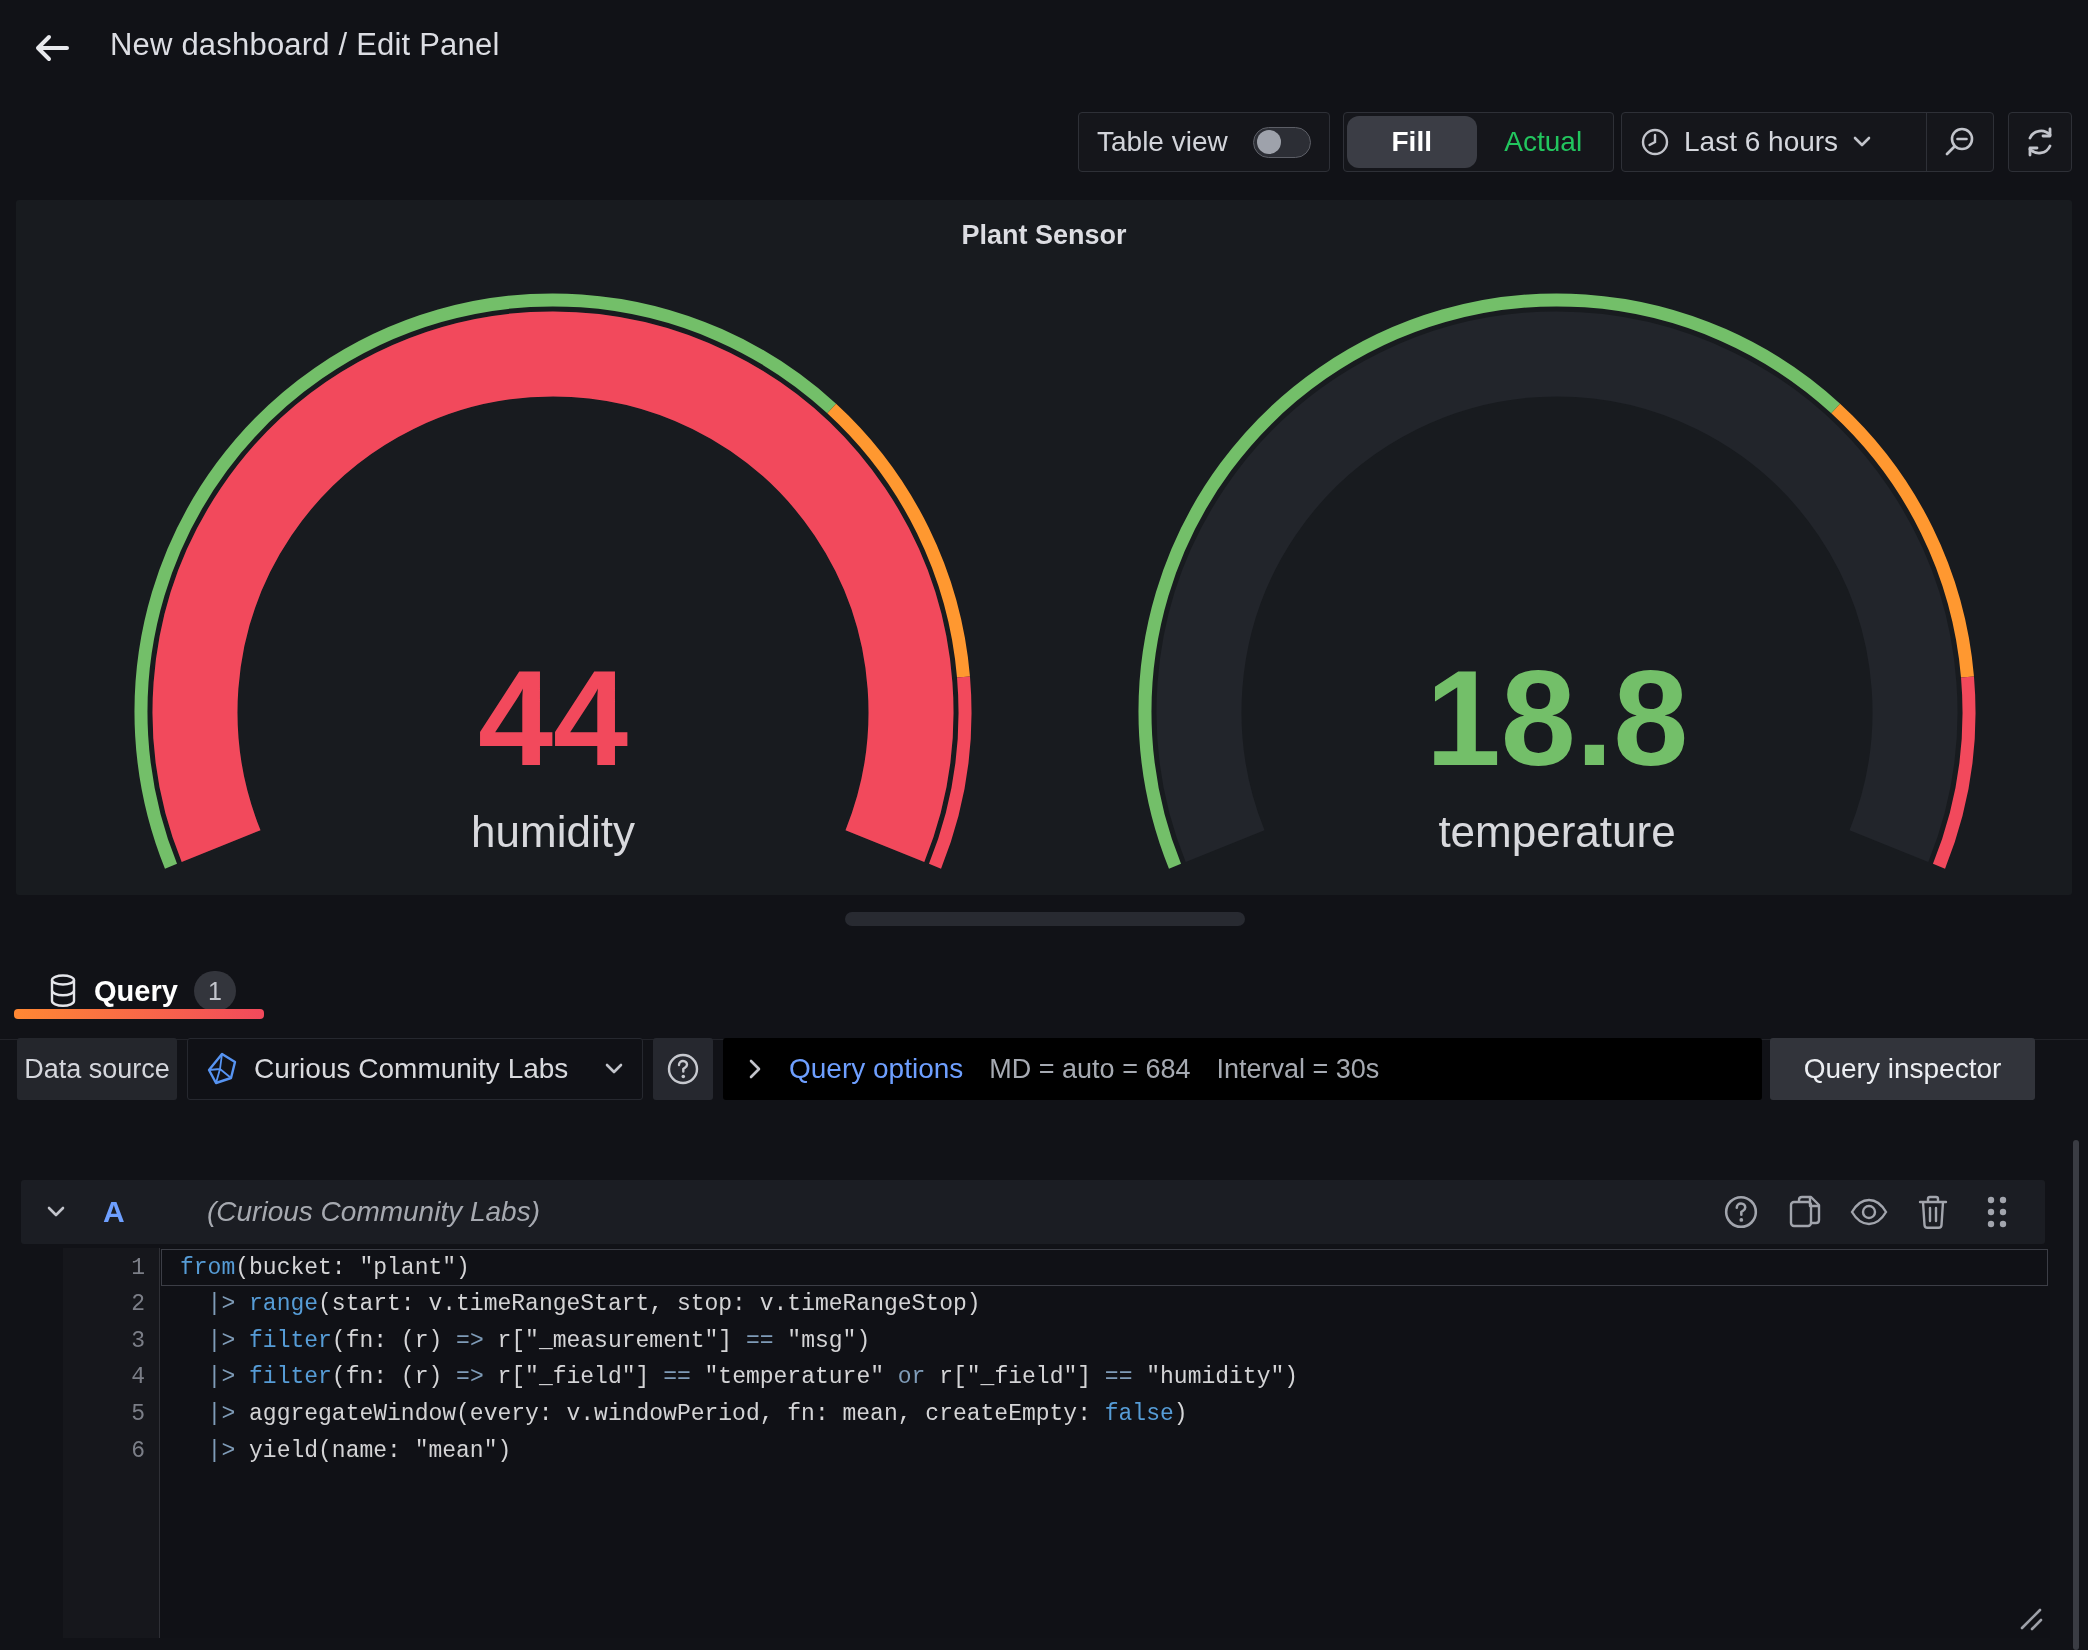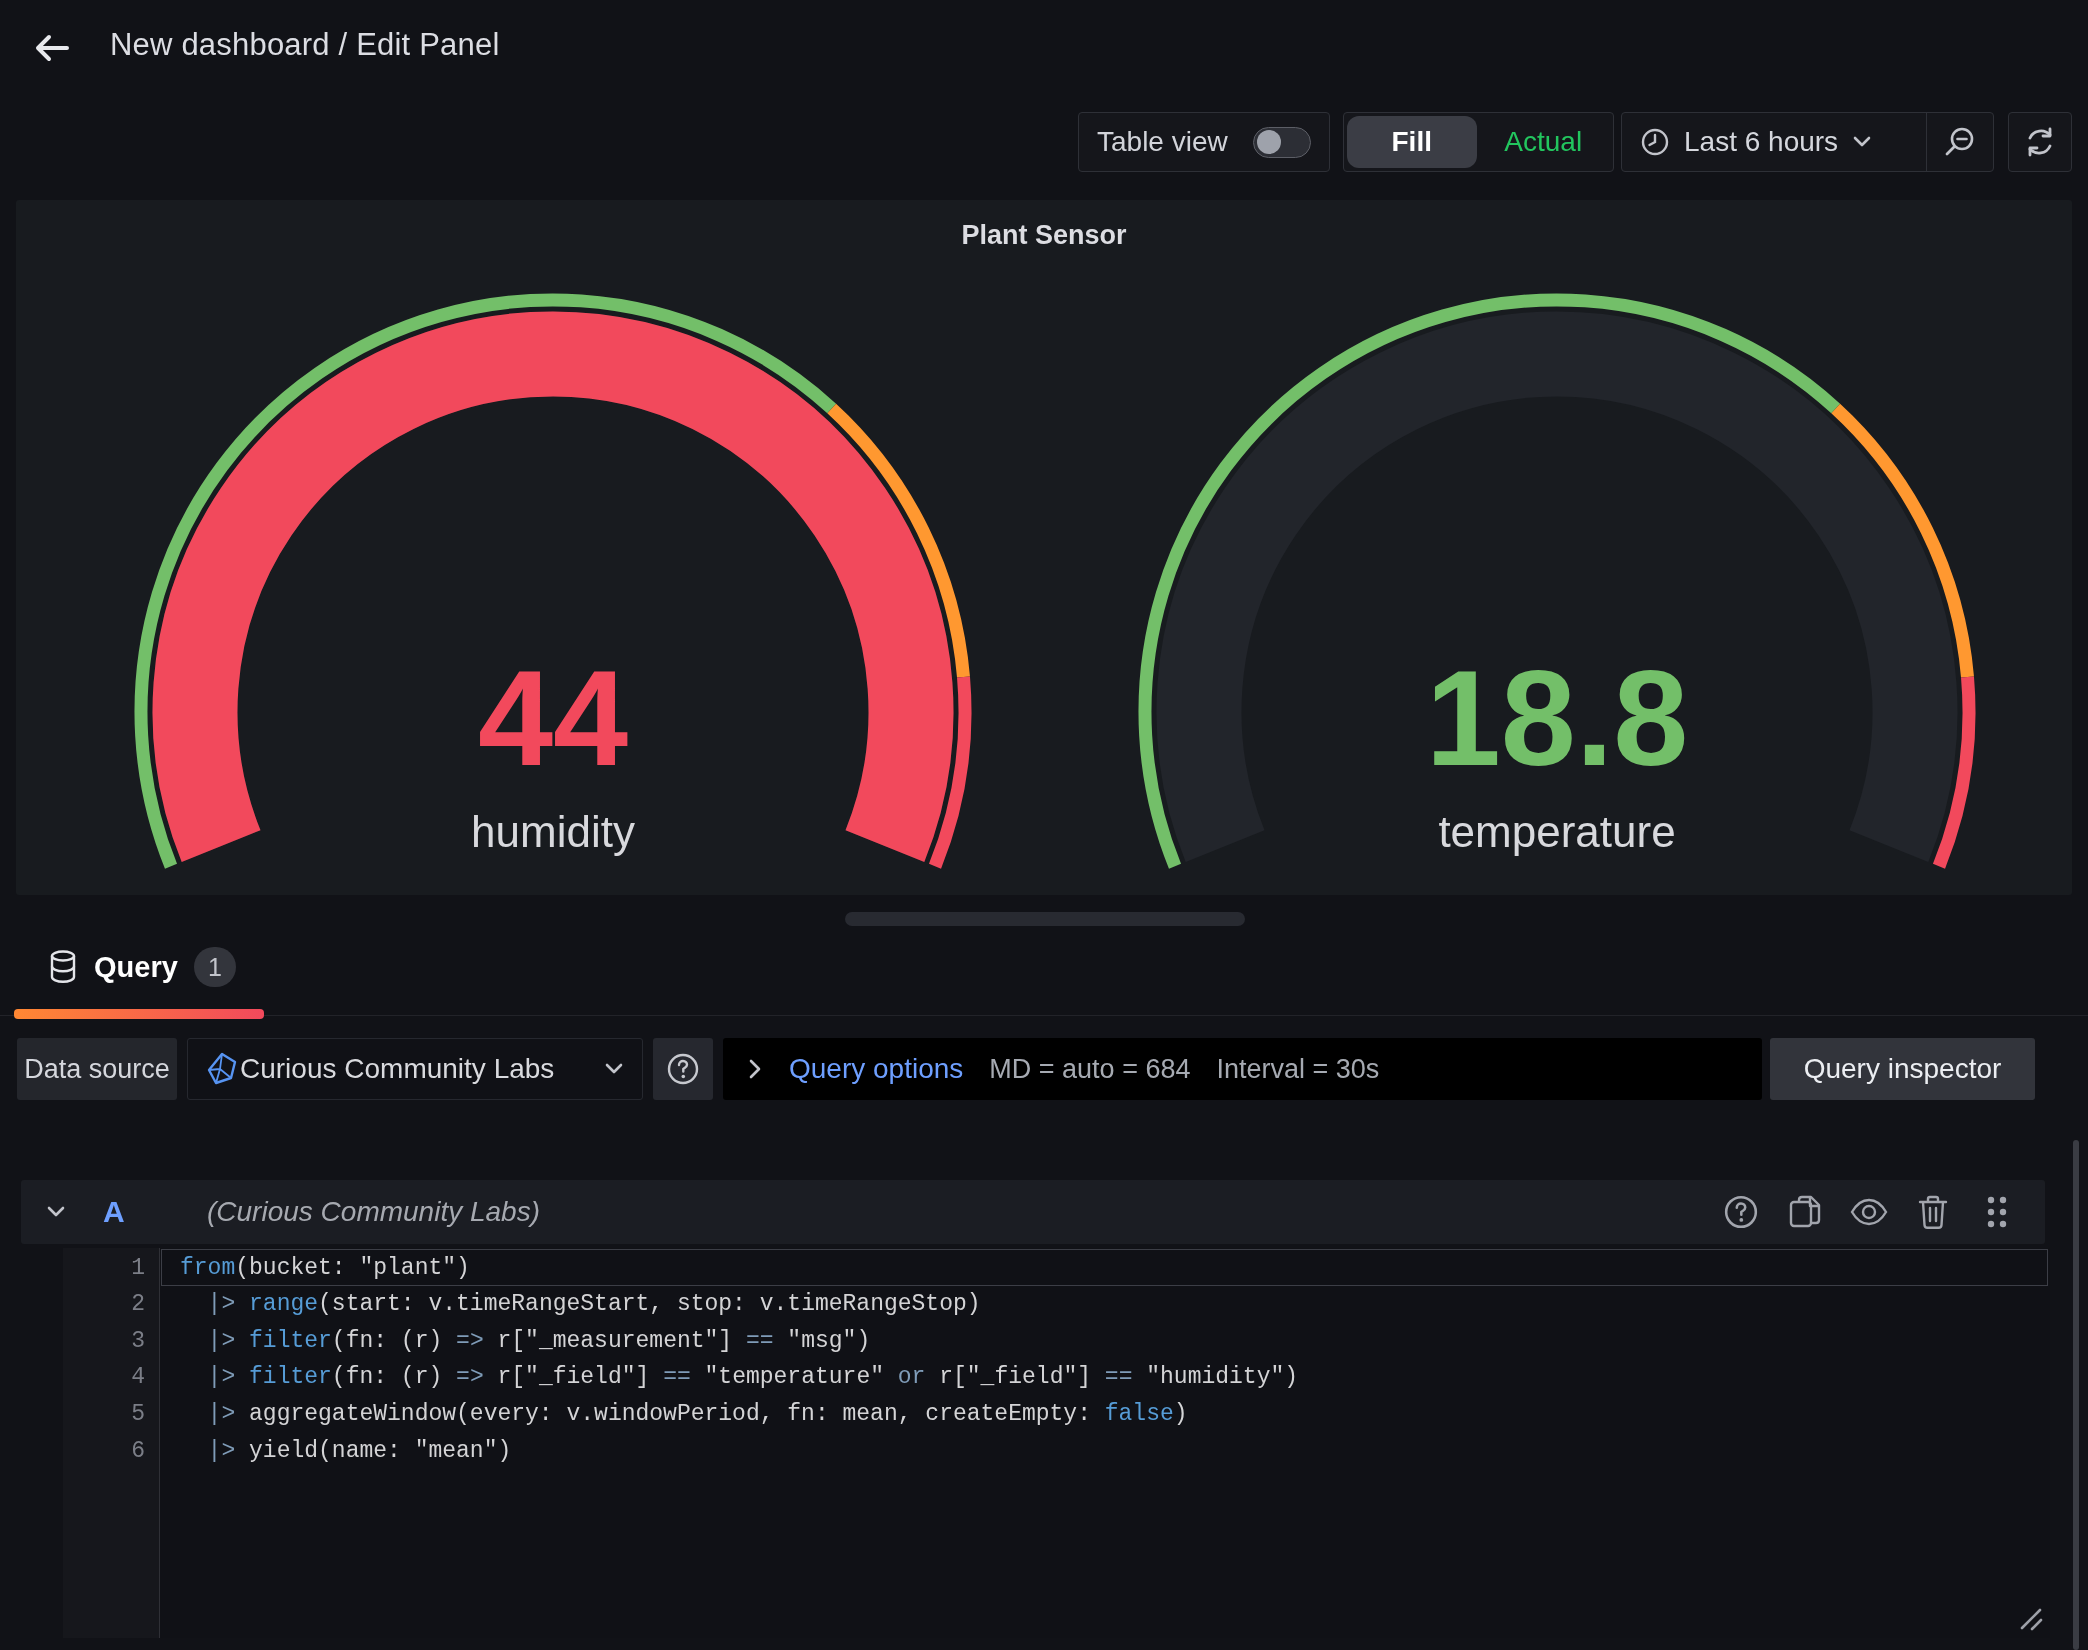--- a/index.html
+++ b/index.html
@@ -36,34 +36,34 @@
   .panel { left:16px; top:200px; width:2056px; height:695px; background:#181b1f; border-radius:3px; }
   .panel-title { position:absolute; top:20px; left:0; width:100%; text-align:center; font-size:27px; font-weight:700; color:#dcdde2; }
   .gauge-svg { position:absolute; top:50px; width:1030px; height:640px; }
   .gauge-svg.g0 { left:22px; }
   .gauge-svg.g1 { left:1026px; }
 
   
   .drag-handle { left:845px; top:912px; width:400px; height:14px; border-radius:7px; background:#282a31; cursor:row-resize; }
 
   
-  .tabs-row { left:0; top:932px; width:2088px; height:84px; border-bottom:1px solid #222329; }
+  .tabs-row { left:0; top:956px; width:2088px; height:84px; border-bottom:1px solid #222329; }
   .tab { position:absolute; top:0; height:70px; display:flex; align-items:center; gap:16px; cursor:pointer; }
   .tab-query { left:48px; }
   .tab-transform { left:296px; }
   .tab-label { font-size:29px; font-weight:500; }
   .tab-query .tab-label { color:#ffffff; font-weight:700; }
   .tab-transform .tab-label { color:#b8bac1; }
   .count-badge { min-width:42px; height:40px; padding:0 12px; background:#33353c; border-radius:20px; display:flex; align-items:center; justify-content:center; font-size:25px; color:#c3c5cc; }
   .tab-underline { left:14px; top:1009px; width:250px; height:10px; border-radius:4px; background:linear-gradient(90deg,#FF8833,#F2495C); }
 
   
   .chip { top:1038px; height:62px; display:flex; align-items:center; border-radius:3px; }
   .ds-label { left:17px; width:160px; background:#24262c; justify-content:center; font-size:27px; font-weight:400; color:#d5d7dd; }
-  .ds-picker { left:187px; width:456px; background:#101116; border:1px solid #26282f; padding:0 18px; gap:2px; cursor:pointer; }
+  .ds-picker { left:187px; width:456px; background:#101116; border:1px solid #26282f; padding:0 18px; gap:16px; cursor:pointer; }
   .ds-name { font-size:28px; color:#d9dade; flex:1; }
   .help-btn { left:653px; width:60px; background:#26282f; justify-content:center; cursor:pointer; }
   .qo-group { left:723px; width:1039px; background:#000000; padding:0 24px; gap:26px; }
   .qo-label { font-size:28px; font-weight:500; color:#6E9FFF; cursor:pointer; }
   .qo-stat { font-size:27px; color:#a6aab2; }
   .qi-btn { left:1770px; width:265px; background:#32343b; justify-content:center; font-size:28px; font-weight:500; color:#eceef2; cursor:pointer; }
 
   
   .qrow-header { left:21px; top:1180px; width:2024px; height:64px; background:#1b1d23; border-radius:3px; display:flex; align-items:center; }
   .qrow-chevron { width:70px; display:flex; justify-content:center; cursor:pointer; }

